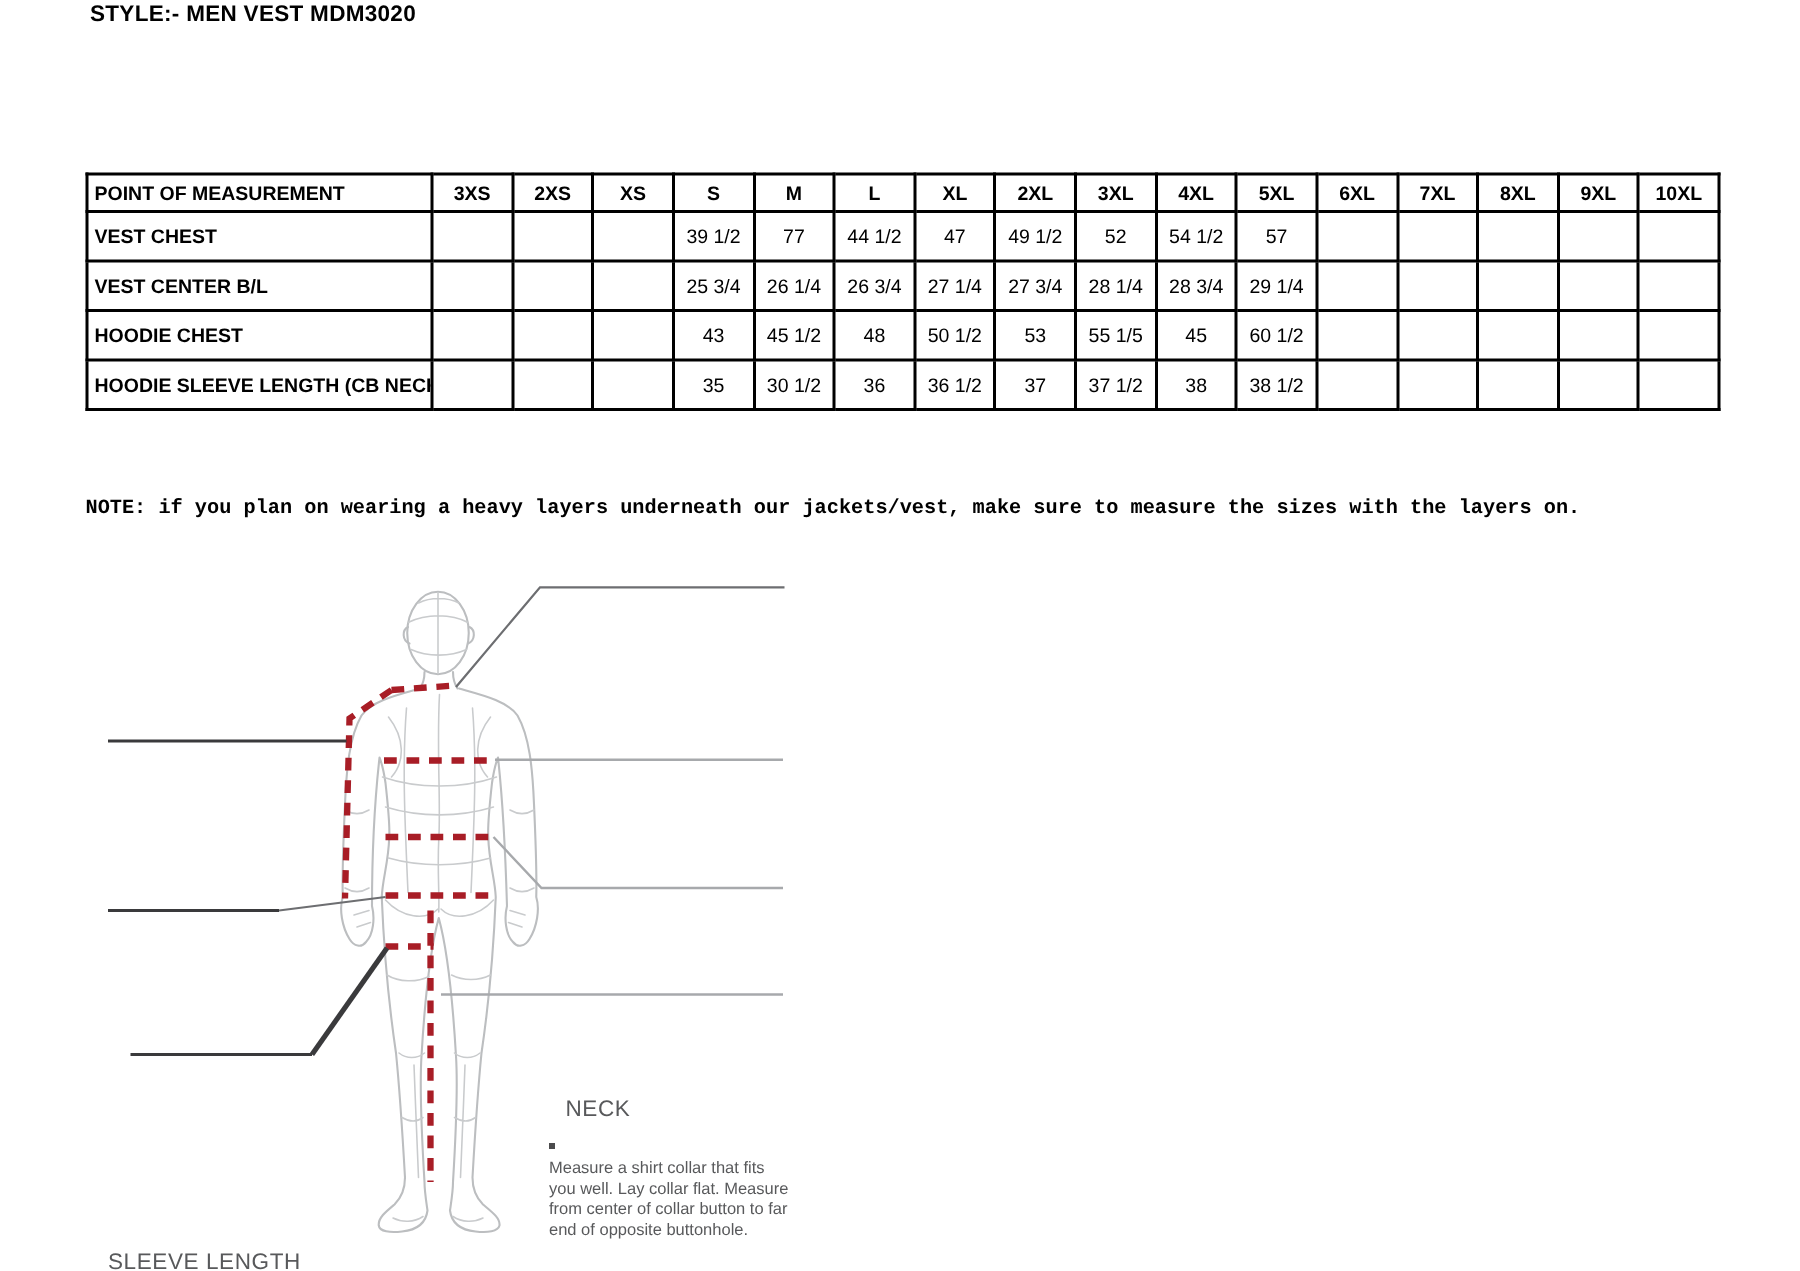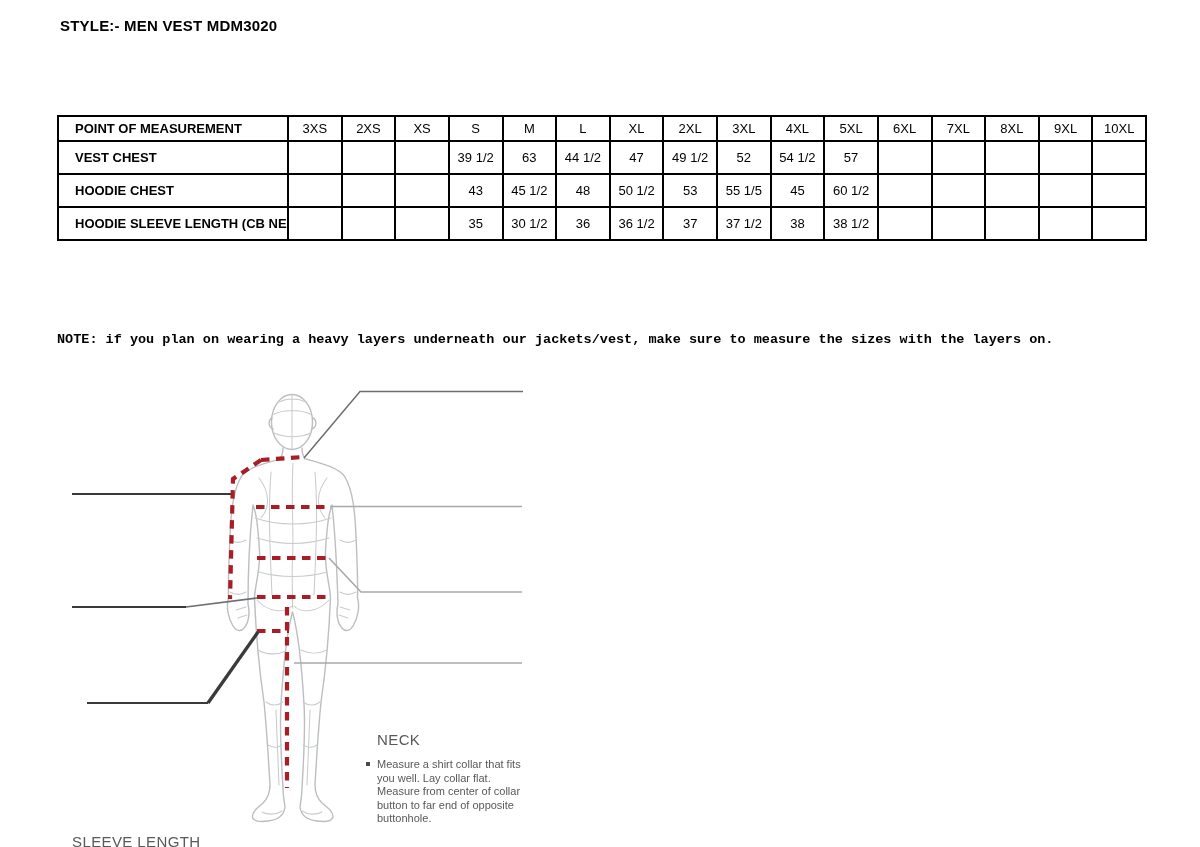--- a/index.html
+++ b/index.html
@@ -1,43 +1,43 @@
 <!DOCTYPE html>
 <html style="--measure-red: #a81d26; --figure-gray: #bcbec0; --mesh-gray: #c9cbcd; --leader-light: #a7a9ac; --leader-mid: #6d6e71; --leader-dark: #3a3a3c; --guide-gray: #58595b;"><head>
 <meta charset="utf-8">
 <style>
   html,body{margin:0;padding:0;background:#ffffff;}
   .page{position:relative;width:1200px;height:847px;background:#fff;overflow:hidden;
         font-family:"Liberation Sans", sans-serif;color:#000;}
   
-  .title{position:absolute;left:60px;top:17px;font-size:15px;font-weight:bold;letter-spacing:.2px;}
+  .title{position:absolute;left:60px;top:1px;font-size:15px;font-weight:bold;letter-spacing:.2px;}
   
   .size-table{position:absolute;left:57px;top:115px;width:1090px;border-collapse:collapse;table-layout:fixed;}
   .size-table col.c0{width:230px;}
   .size-table th,.size-table td{border:2px solid #000;font-size:13px;text-align:center;
         padding:0 2px;white-space:nowrap;overflow:hidden;background:#fff;}
-  .size-table thead th{height:23px;font-weight:normal;}
+  .size-table thead th{height:23px;font-weight:bold;}
   .size-table tbody td{height:31px;font-weight:normal;}
-  .size-table .pom{text-align:left;padding-left:16px;font-weight:bold;}
+  .size-table .pom{text-align:left;padding-left:4px;font-weight:bold;}
   
   .note{position:absolute;left:57px;top:332px;font-size:13.5px;font-weight:bold;font-family:Liberation Mono, monospace;}
   
   .diagram{position:absolute;left:0;top:360px;width:1008px;height:487px;}
   .diagram svg{position:absolute;left:0;top:0;}
   .fig{fill:none;stroke:var(--figure-gray);stroke-width:1.4;stroke-linecap:round;stroke-linejoin:round;}
   .mesh{fill:none;stroke:var(--mesh-gray);stroke-width:1.05;stroke-linecap:round;}
   .mline{fill:none;stroke:var(--measure-red);stroke-width:4.2;stroke-dasharray:8.5 6.5;stroke-linecap:butt;}
   .lead-light{fill:none;stroke:var(--leader-light);stroke-width:1.6;}
   .lead-mid{fill:none;stroke:var(--leader-mid);stroke-width:1.5;}
   .lead-dark{fill:none;stroke:var(--leader-dark);stroke-width:2.1;}
   .lead-thick{fill:none;stroke:var(--leader-dark);stroke-width:3.4;}
   
   .sec{position:absolute;}
   .sec-h{font-size:15px;color:var(--guide-gray);letter-spacing:.4px;}
-  .sec-body{display:flex;gap:7px;}
+  .sec-body{display:flex;gap:7px;flex-direction:column;}
   .blt{flex:none;width:4px;height:4px;background:#4b4b4d;margin-top:4px;}
   .sec-t{font-size:11px;line-height:13.5px;color:var(--guide-gray);margin:0;}
   .sec-neck{left:366px;top:371px;width:164px;}
   .sec-chest{left:366px;top:485px;width:164px;}
   .sec-sleeve{left:62px;top:473px;width:178px;}
   .sec-neck .sec-h,.sec-chest .sec-h,.sec-waist .sec-h,.sec-inseam .sec-h{padding-left:11px;}
   .sec-sleeve .sec-h,.sec-seat .sec-h,.sec-thigh .sec-h{padding-left:10px;}
   .sec-body{margin-top:10px;}
 </style>
 </head>
@@ -88,27 +88,46 @@
           <th>10XL</th>
         </tr>
       </thead>
     <tbody id="size-table-body">
         <tr>
           <td class="pom">VEST CHEST</td>
           <td></td>
           <td></td>
           <td></td>
           <td>39 1/2</td>
-          <td>63</td>
+          <td>77</td>
           <td>44 1/2</td>
           <td>47</td>
           <td>49 1/2</td>
           <td>52</td>
           <td>54 1/2</td>
           <td>57</td>
+          <td></td>
+          <td></td>
+          <td></td>
+          <td></td>
+          <td></td>
+        </tr>
+        <tr>
+          <td class="pom">VEST CENTER B/L</td>
+          <td></td>
+          <td></td>
+          <td></td>
+          <td>25 3/4</td>
+          <td>26 1/4</td>
+          <td>26 3/4</td>
+          <td>27 1/4</td>
+          <td>27 3/4</td>
+          <td>28 1/4</td>
+          <td>28 3/4</td>
+          <td>29 1/4</td>
           <td></td>
           <td></td>
           <td></td>
           <td></td>
           <td></td>
         </tr>
         <tr>
           <td class="pom">HOODIE CHEST</td>
           <td></td>
           <td></td>

